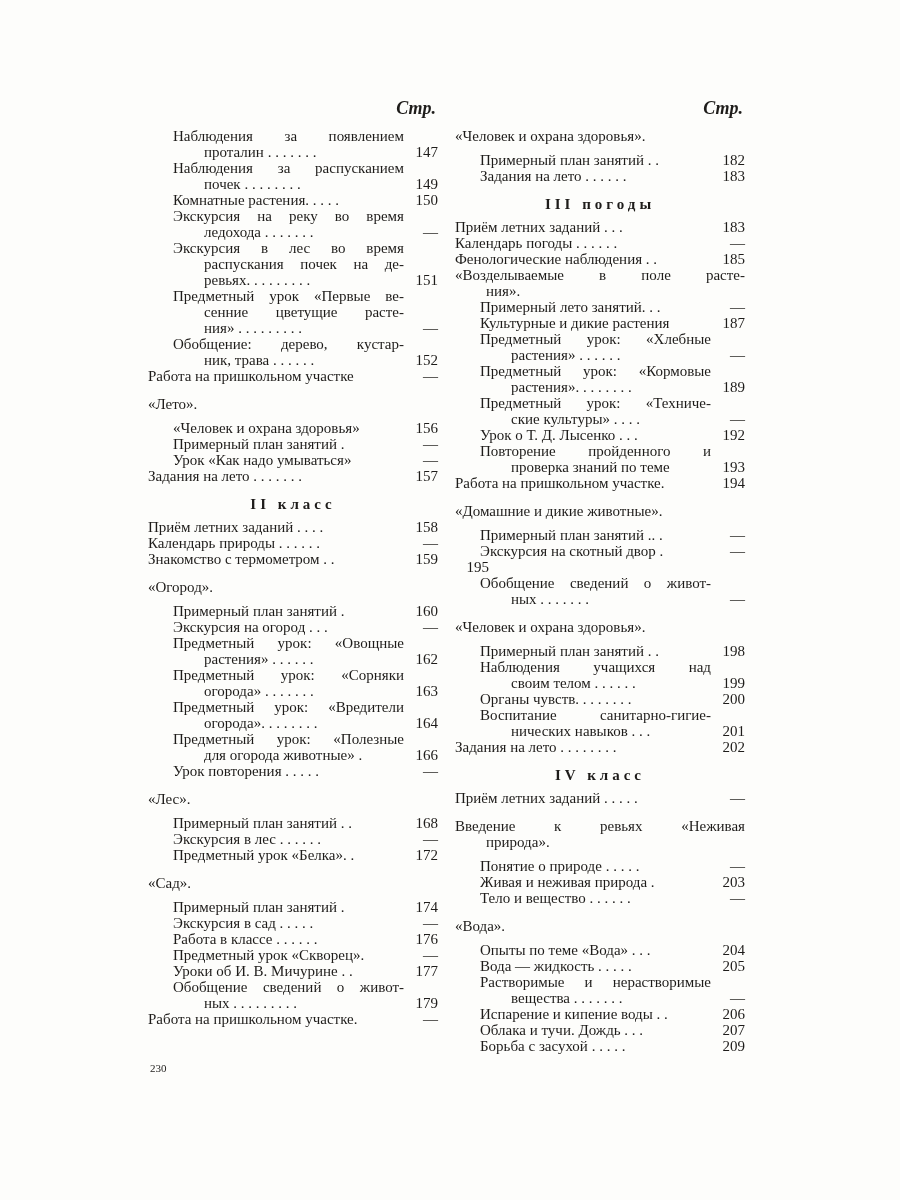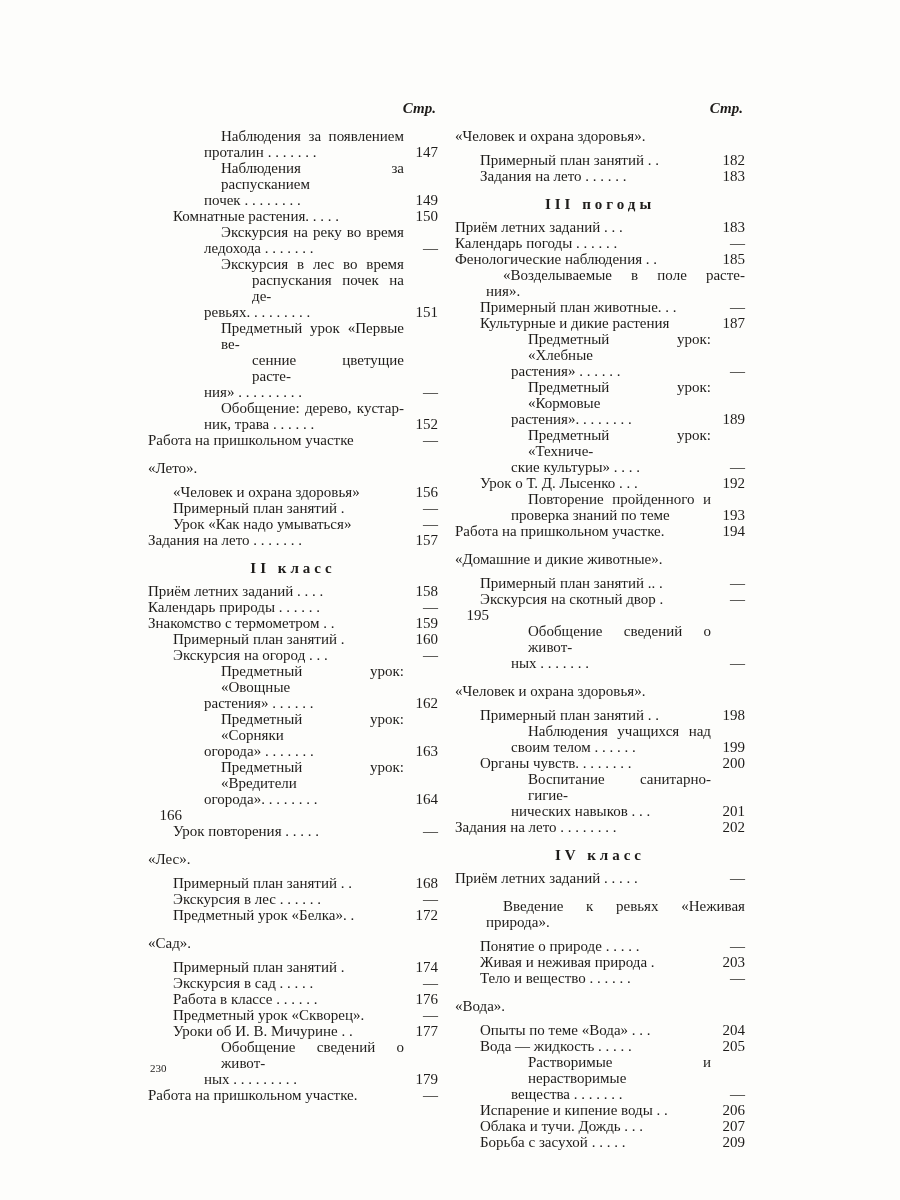--- a/index.html
+++ b/index.html
@@ -23,34 +23,34 @@
     left: 148px;
     top: 100px;
     width: 597px;
     display: flex;
     gap: 17px;
   }
   .col { width: 290px; flex: none; }
   .col-header {
     text-align: right;
     font-style: italic;
-    font-size: 15px;
+    font-size: 18px;
     line-height: 16px;
     margin-bottom: 12px;
     padding-right: 2px;
     font-weight: 600;
   }
   .col-body { font-size: 15px; line-height: 16px; }
   .entry { display: flex; align-items: flex-end; }
   .lines { flex: 1 1 auto; min-width: 0; }
   .pg { flex: none; width: 34px; text-align: right; white-space: nowrap; }
   .indent1 > .lines { padding-left: 25px; }
   .line { min-height: 16px; }
   .line.cont { padding-left: 31px; }
-  .line.j { text-align: justify; text-align-last: justify; margin-left: 48px; }
+  .line.j { text-align: justify; text-align-last: justify; }
   .section-label { margin: 12px 0 8px 0; }
   .section-label .line { min-height: 16px; }
   .col-body > .section-label:first-child { margin-top: 0; }
   .class-heading {
     text-align: center;
     font-weight: 700;
     letter-spacing: 4px;
     margin: 12px 0 7px 0;
   }
   .folio {
@@ -163,20 +163,23 @@
               <div class="line">Календарь природы . . . . . .</div>
             </div>
             <div class="pg">—</div>
           </div>
           <div class="entry indent0">
             <div class="lines">
               <div class="line">Знакомство с термометром . .</div>
             </div>
             <div class="pg">159</div>
           </div>
+          <div class="section-label">
+            <div class="line">«Огород».</div>
+          </div>
           <div class="entry indent1">
             <div class="lines">
               <div class="line">Примерный план занятий .</div>
             </div>
             <div class="pg">160</div>
           </div>
           <div class="entry indent1">
             <div class="lines">
               <div class="line">Экскурсия на огород . . .</div>
             </div>
@@ -197,20 +200,24 @@
             <div class="pg">163</div>
           </div>
           <div class="entry indent1">
             <div class="lines">
               <div class="line j">Предметный урок: «Вредители</div>
               <div class="line cont">огорода». . . . . . . .</div>
             </div>
             <div class="pg">164</div>
           </div>
           <div class="entry indent1">
+            <div class="lines">
+              <div class="line j">Предметный урок: «Полезные</div>
+              <div class="line cont">для огорода животные» .</div>
+            </div>
             <div class="pg">166</div>
           </div>
           <div class="entry indent1">
             <div class="lines">
               <div class="line">Урок повторения . . . . .</div>
             </div>
             <div class="pg">—</div>
           </div>
           <div class="section-label">
             <div class="line">«Лес».</div>
@@ -319,21 +326,21 @@
             <div class="pg">185</div>
           </div>
           <div class="entry indent0">
             <div class="lines">
               <div class="line j">«Возделываемые в поле расте-</div>
               <div class="line cont">ния».</div>
             </div>
           </div>
           <div class="entry indent1">
             <div class="lines">
-              <div class="line">Примерный план животные. . .</div>
+              <div class="line">Примерный лето занятий. . .</div>
             </div>
             <div class="pg">—</div>
           </div>
           <div class="entry indent1">
             <div class="lines">
               <div class="line">Культурные и дикие растения</div>
             </div>
             <div class="pg">187</div>
           </div>
           <div class="entry indent1">

